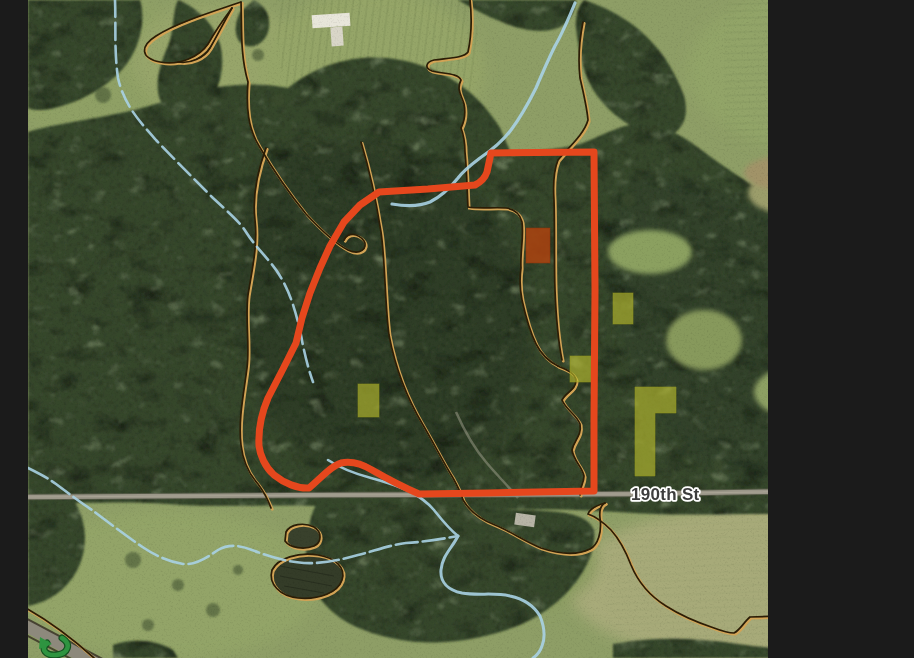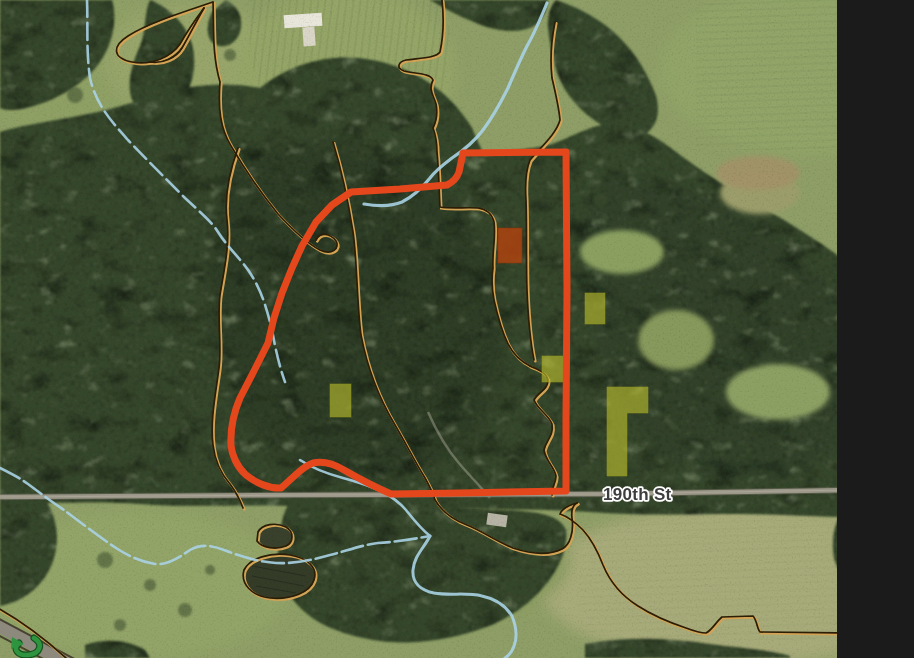--- a/index.html
+++ b/index.html
@@ -1,16 +1,16 @@
 <!DOCTYPE html>
 <html><head>
 <meta charset="utf-8">
 <style>
   html,body{margin:0;padding:0;background:#1b1b1b;}
-  .viewport{position:relative;width:837px;height:658px;overflow:hidden;background:#bef264;font-family:"Liberation Sans",sans-serif;}
+  .viewport{position:relative;width:740px;height:658px;overflow:hidden;background:#bef264;font-family:"Liberation Sans",sans-serif;margin-left:28px;}
   svg{display:block;}
   text.road-label{font-family:"Liberation Sans",sans-serif;font-weight:bold;font-size:17px;letter-spacing:.3px;paint-order:stroke;stroke-width:3.6px;stroke-linejoin:round;}
 </style>
 </head>
 <body>
 
 <div class="viewport">
 <svg width="914" height="658" viewBox="0 0 914 658" xmlns="http://www.w3.org/2000/svg">
   <defs>
 

